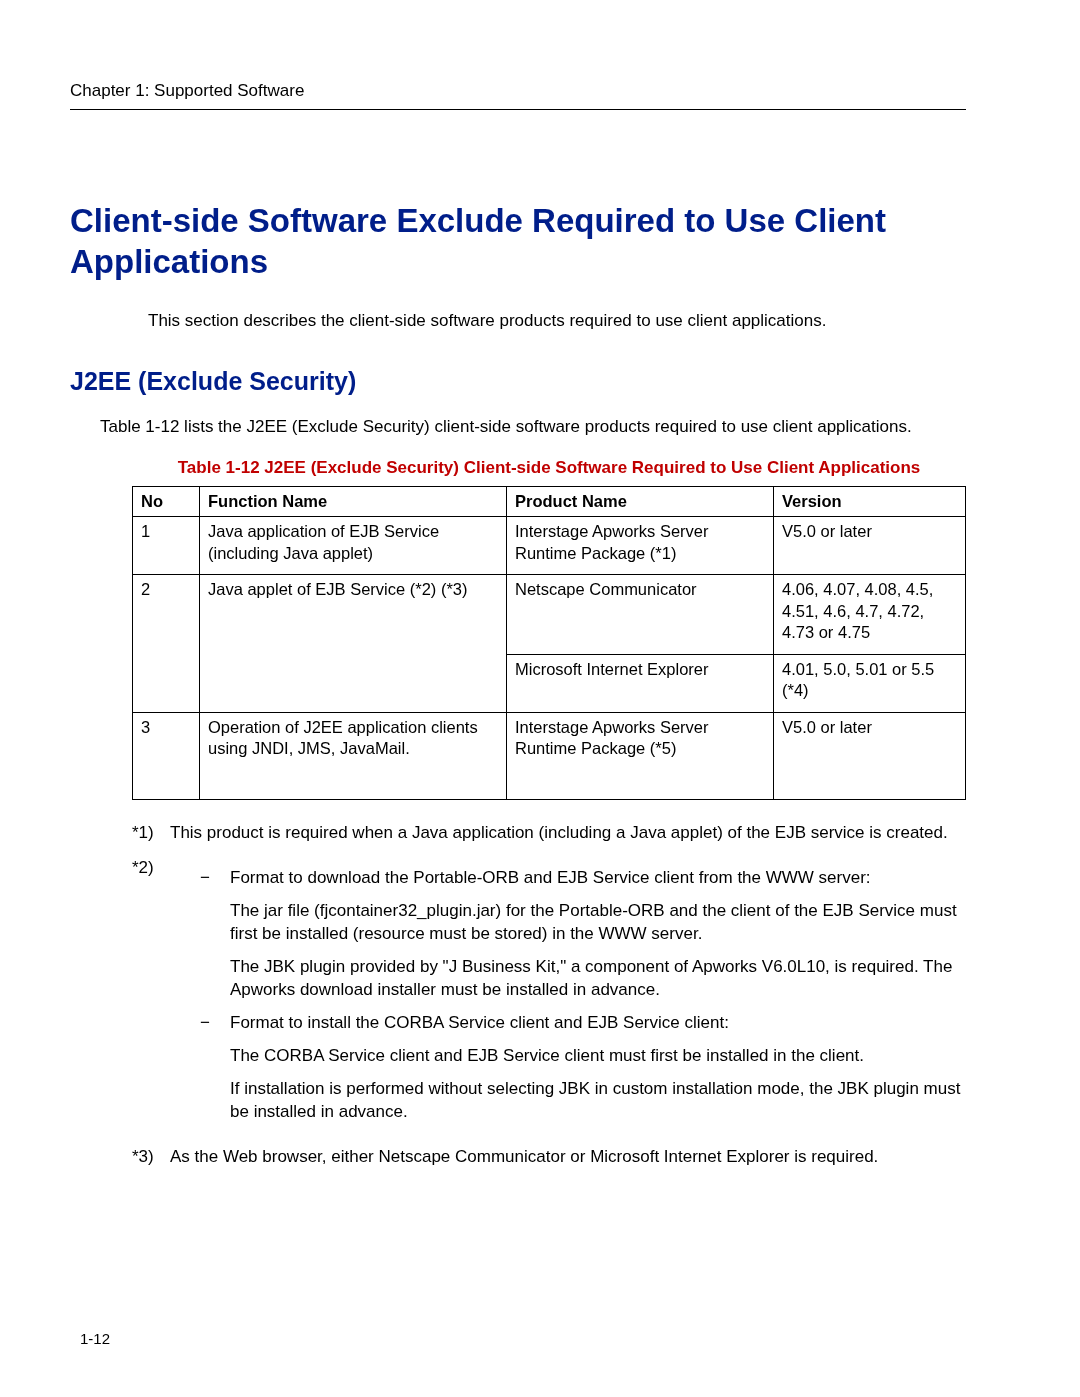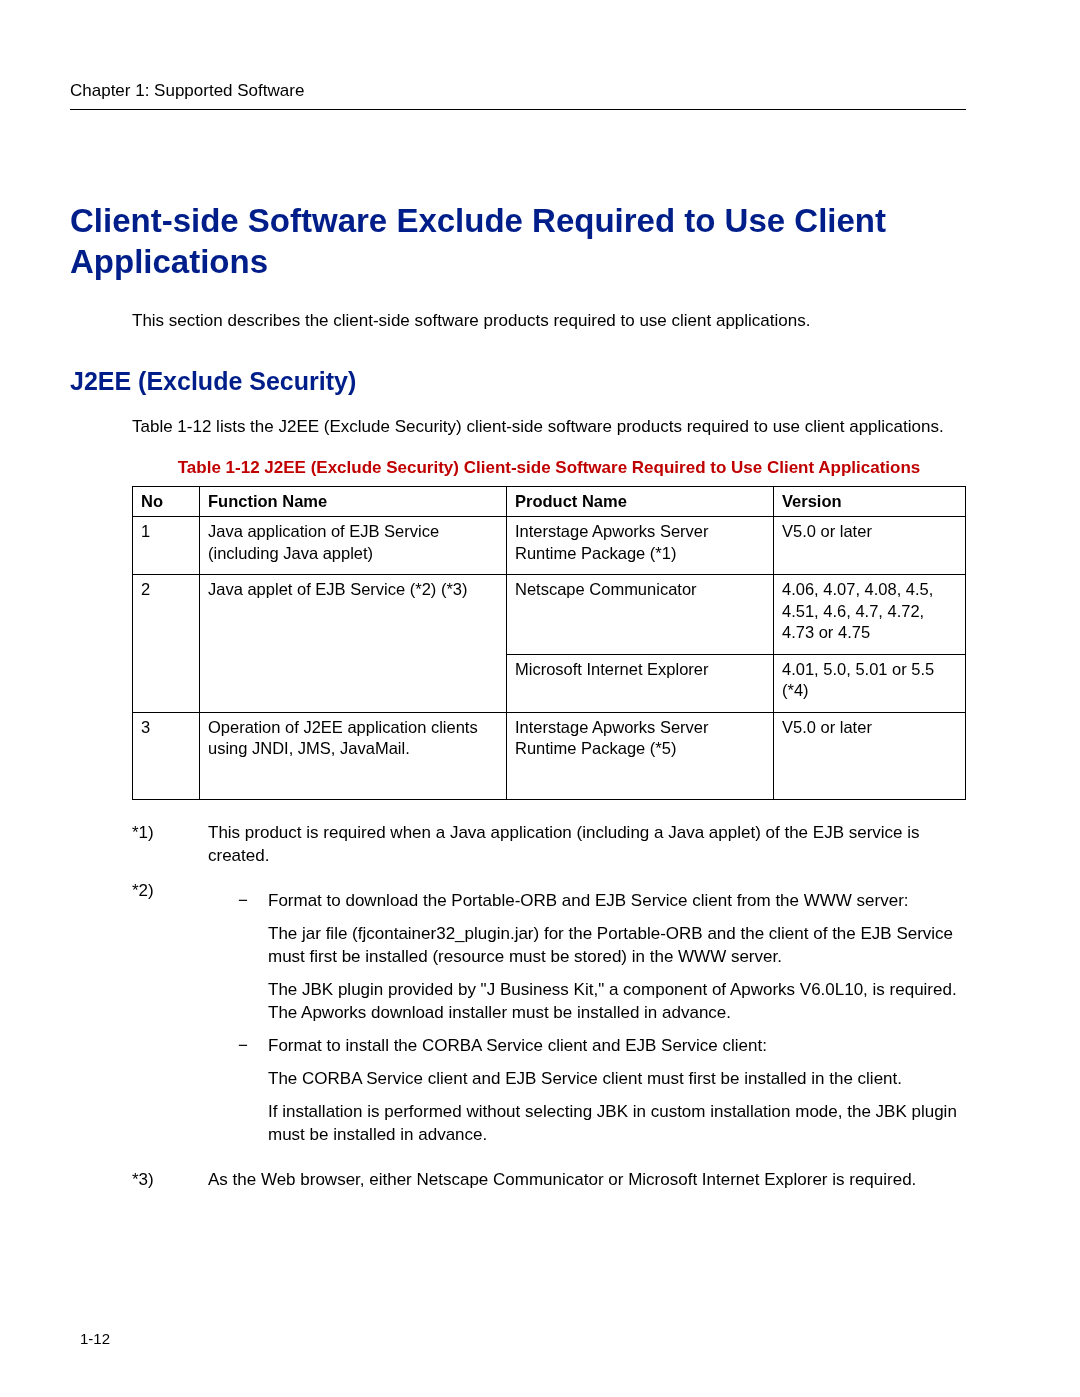--- a/index.html
+++ b/index.html
@@ -27,31 +27,31 @@
     font-size: 17px;
   }
   h1.title {
     color: #001e8a;
     font-size: 33px;
     font-weight: bold;
     margin: 0 0 28px 0;
     line-height: 1.25;
   }
   .intro {
-    margin-left: 62px;
+    margin-left: 78px;
     margin-bottom: 32px;
   }
   h2.subtitle {
     color: #001e8a;
     font-size: 25px;
     font-weight: bold;
     margin: 0 0 14px 0;
   }
   .section-intro {
-    margin-left: 62px;
+    margin-left: 30px;
     margin-bottom: 18px;
   }
   .table-caption {
     color: #c00000;
     font-weight: bold;
     text-align: center;
     margin: 0 0 6px 62px;
     font-size: 17px;
   }
   table.data {
@@ -85,21 +85,20 @@
   .note-row {
     display: flex;
     margin-bottom: 12px;
   }
   .note-label {
     width: 38px;
     flex-shrink: 0;
   }
   .note-body {
     flex: 1;
-    margin-left: 38px;
   }
   .sublist {
     margin-left: 30px;
     margin-top: 10px;
   }
   .sub-row {
     display: flex;
     margin-bottom: 10px;
   }
   .sub-dash {

